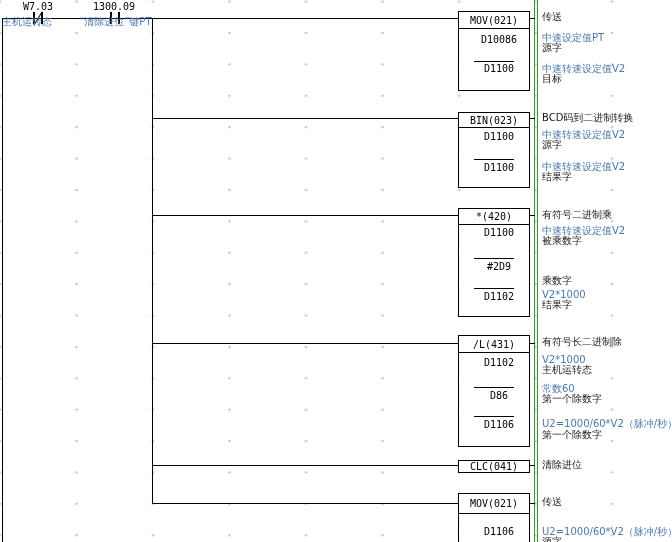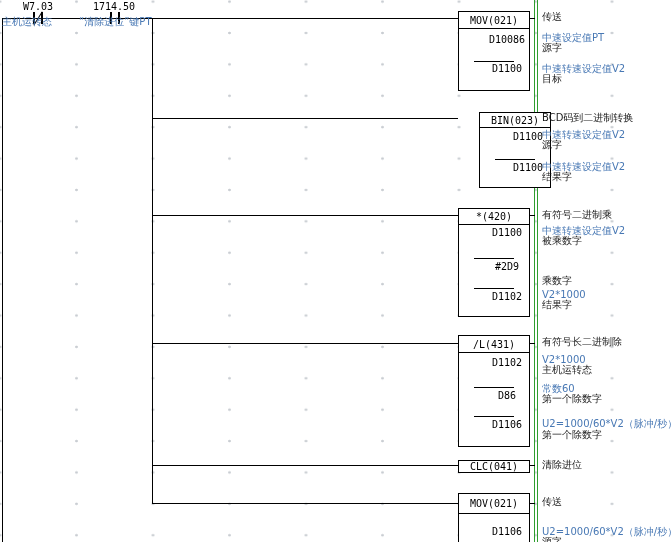--- a/index.html
+++ b/index.html
@@ -15,21 +15,21 @@
   .grail{position:absolute; top:0; width:1px; height:542px; background:#2f9e2f;}
   .box{position:absolute; left:458px; width:72px; border:1px solid #000; background:#fff; box-sizing:border-box;}
   .box-head{
     width:100%; border-bottom:1px solid #000; box-sizing:border-box;
     display:flex; align-items:center; justify-content:center;
     font-family:"DejaVu Sans Mono", monospace; font-size:10px; color:#000;
     white-space:nowrap; overflow:hidden;
   }
   .box-head.noline{border-bottom:none;}
   .opv{
-    position:absolute; left:13px; width:100%; text-align:center;
+    position:absolute; left:5px; width:100%; text-align:center;
     font-family:"DejaVu Sans Mono", monospace; font-size:10px; color:#000;
     line-height:10px; white-space:nowrap;
   }
   .op-line{position:absolute; left:15px; width:40px; height:0; border-top:1px solid #000;}
   .cm{
     position:absolute; left:542px; font-size:10px; line-height:10px;
     color:#1a1a1a; white-space:nowrap;
   }
   .cm.blue{color:#4878b4;}
   .addr{
@@ -66,34 +66,34 @@
 
   <div>
     <div class="addr" style="left:14px;top:2px;width:48px;">W7.03</div>
     <div class="tick" style="left:33px;top:12px;"></div>
     <div class="tick" style="left:41px;top:12px;"></div>
     <div class="slash" style="left:30px;top:18px;"></div>
     <div class="clabel" style="left:2px;top:17px;">主机运转态</div>
   </div>
 
   <div>
-    <div class="addr" style="left:90px;top:2px;width:48px;">1714.50</div>
+    <div class="addr" style="left:90px;top:2px;width:48px;">1300.09</div>
     <div class="tick" style="left:110px;top:12px;"></div>
     <div class="tick" style="left:118px;top:12px;"></div>
     <div class="clabel" style="left:79px;top:17px;">“清除进位”键PT</div>
   </div>
 
   <div class="box" style="top:11px;height:80px;">
     <div class="box-head" style="height:17px;">MOV(021)</div>
     <div class="opv" style="top:23px;">D10086</div>
     <div class="op-line" style="top:49px;"></div>
     <div class="opv" style="top:52px;">D1100</div>
   </div>
 
-  <div class="box" style="top:112px;height:76px;margin-left:21px;">
+  <div class="box" style="top:112px;height:76px;">
     <div class="box-head" style="height:15px;">BIN(023)</div>
     <div class="opv" style="top:19px;">D1100</div>
     <div class="op-line" style="top:46px;"></div>
     <div class="opv" style="top:50px;">D1100</div>
   </div>
 
   <div class="box" style="top:208px;height:109px;">
     <div class="box-head" style="height:16px;">*(420)</div>
     <div class="opv" style="top:19px;">D1100</div>
     <div class="op-line" style="top:49px;"></div>

